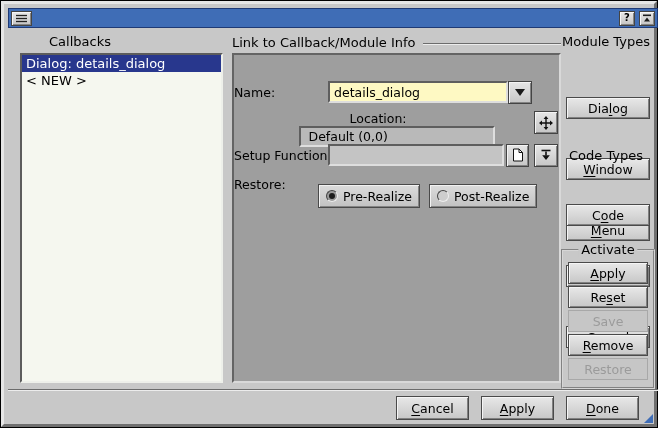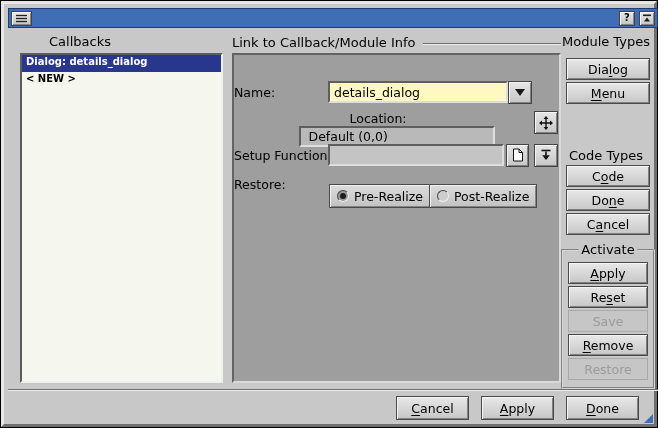--- a/index.html
+++ b/index.html
@@ -15,21 +15,21 @@
           display:flex;align-items:center;justify-content:center;padding:0;font-size:10px;line-height:1;}
   .tb-btn.sq{width:16px;}
   .title{position:absolute;left:0;right:0;text-align:center;font-size:13px;font-weight:bold;
          color:#10153f;pointer-events:none;}
   .tb-spacer{flex:1;}
   
   .sect-label{position:absolute;font-size:13px;color:#000;}
   
   .listbox{position:absolute;left:16px;top:49px;width:203px;height:330px;background:#f5f7ef;
            border:2px solid;border-color:#5c5c5c #eef0ea #eef0ea #5c5c5c;overflow:hidden;}
-  .list-item{font-size:10px;color:#000;padding:1px 4px;height:17px;white-space:nowrap;font-weight:bold;}
+  .list-item{font-size:13px;color:#000;padding:1px 4px;height:17px;white-space:nowrap;}
   .list-item.selected{background:#28378d;color:#fff;}
   
   .link-row{position:absolute;left:228px;top:31px;width:329px;display:flex;align-items:center;}
   .link-row .lbl{font-size:13px;white-space:nowrap;}
   .etch{height:2px;border-top:1px solid #6c6c6c;border-bottom:1px solid #ececec;}
   .link-row .etch{flex:1;margin-left:7px;margin-top:2px;}
   
   .panel{position:absolute;left:228px;top:49px;width:329px;height:330px;background:#9e9e9e;
          border:2px solid;border-color:#646464 #d9d9d9 #d9d9d9 #646464;}
   .frow{position:absolute;left:0;height:24px;display:flex;align-items:center;}
@@ -49,21 +49,21 @@
   .radio{width:12px;height:12px;border-radius:50%;background:#cdcdcd;
          border:1px solid;border-color:#444 #eee #eee #444;position:relative;flex:0 0 auto;}
   .radio.sel{background:#9a9a9a;}
   .radio.sel::after{content:"";position:absolute;left:2px;top:2px;width:6px;height:6px;border-radius:50%;background:#1c1c1c;}
   
   .btn{background:linear-gradient(#e8e8e8,#c7c7c7);border:1px solid #4a4a4a;
        box-shadow:inset 1px 1px 0 #f5f5f5, inset -1px -1px 0 #808080;
        font-size:12.5px;color:#000;padding:0;display:block;}
   .btn .mn{text-decoration:underline;text-underline-offset:2px;}
   .btn:disabled{background:#c6c6c6;border:1px solid #a8a8a8;box-shadow:none;color:#9b9b9b;}
-  .stack-btn{width:84px;height:22px;margin-bottom:2px;}
+  .stack-btn{width:84px;height:22px;margin-bottom:2px;margin-top:39px;}
   .action-btn{width:80px;height:22px;margin:0 auto 2px auto;}
   .bottom-btn{width:73px;height:24px;}
   .btn-col{position:absolute;}
   
   .groupbox{position:absolute;left:557px;top:245px;width:94px;height:140px;
             border:2px groove #d6d6d6;}
   .groupbox .legend{position:absolute;top:-9px;left:50%;transform:translateX(-50%);
                     background:#c8c8c8;padding:0 3px;font-size:13px;white-space:nowrap;}
   .groupbox .inner{padding-top:11px;}
   
@@ -161,35 +161,36 @@
               <path d="M6 2.5 V6.5" stroke="#111" stroke-width="1.6"></path>
               <path d="M6 11 L2.2 6.2 H9.8 Z" fill="#111"></path>
             </svg>
           </span>
         </button>
       </div>
 
       <div class="frow" style="top:117px;width:100%;">
         <span class="flabel">Restore:</span>
         <span>
-            <span class="radio-box" style="left: 95px; justify-content: center;">
+            <span class="radio-box" style="left: 84px; justify-content: center;">
               <span class="radio sel"></span>
               <span>Pre-Realize</span>
             </span>
             <span class="radio-box" style="left: 195px;">
               <span class="radio"></span>
               <span>Post-Realize</span>
             </span>
           </span>
       </div>
     </div>
 
     <span class="sect-label" style="left:552px;top:30px;width:100px;text-align:center;">Module Types</span>
     <div class="btn-col" style="left:562px;top:54px;">
         <button class="btn stack-btn">Dia<span class="mn">l</span>og</button>
+        <button class="btn stack-btn"><span class="mn">W</span>indow</button>
         <button class="btn stack-btn"><span class="mn">M</span>enu</button>
       </div>
 
     <span class="sect-label" style="left:552px;top:144px;width:100px;text-align:center;">Code Types</span>
     <div class="btn-col" style="left:562px;top:161px;">
         <button class="btn stack-btn">C<span class="mn">o</span>de</button>
         <button class="btn stack-btn">Do<span class="mn">n</span>e</button>
         <button class="btn stack-btn">C<span class="mn">a</span>ncel</button>
       </div>
 

